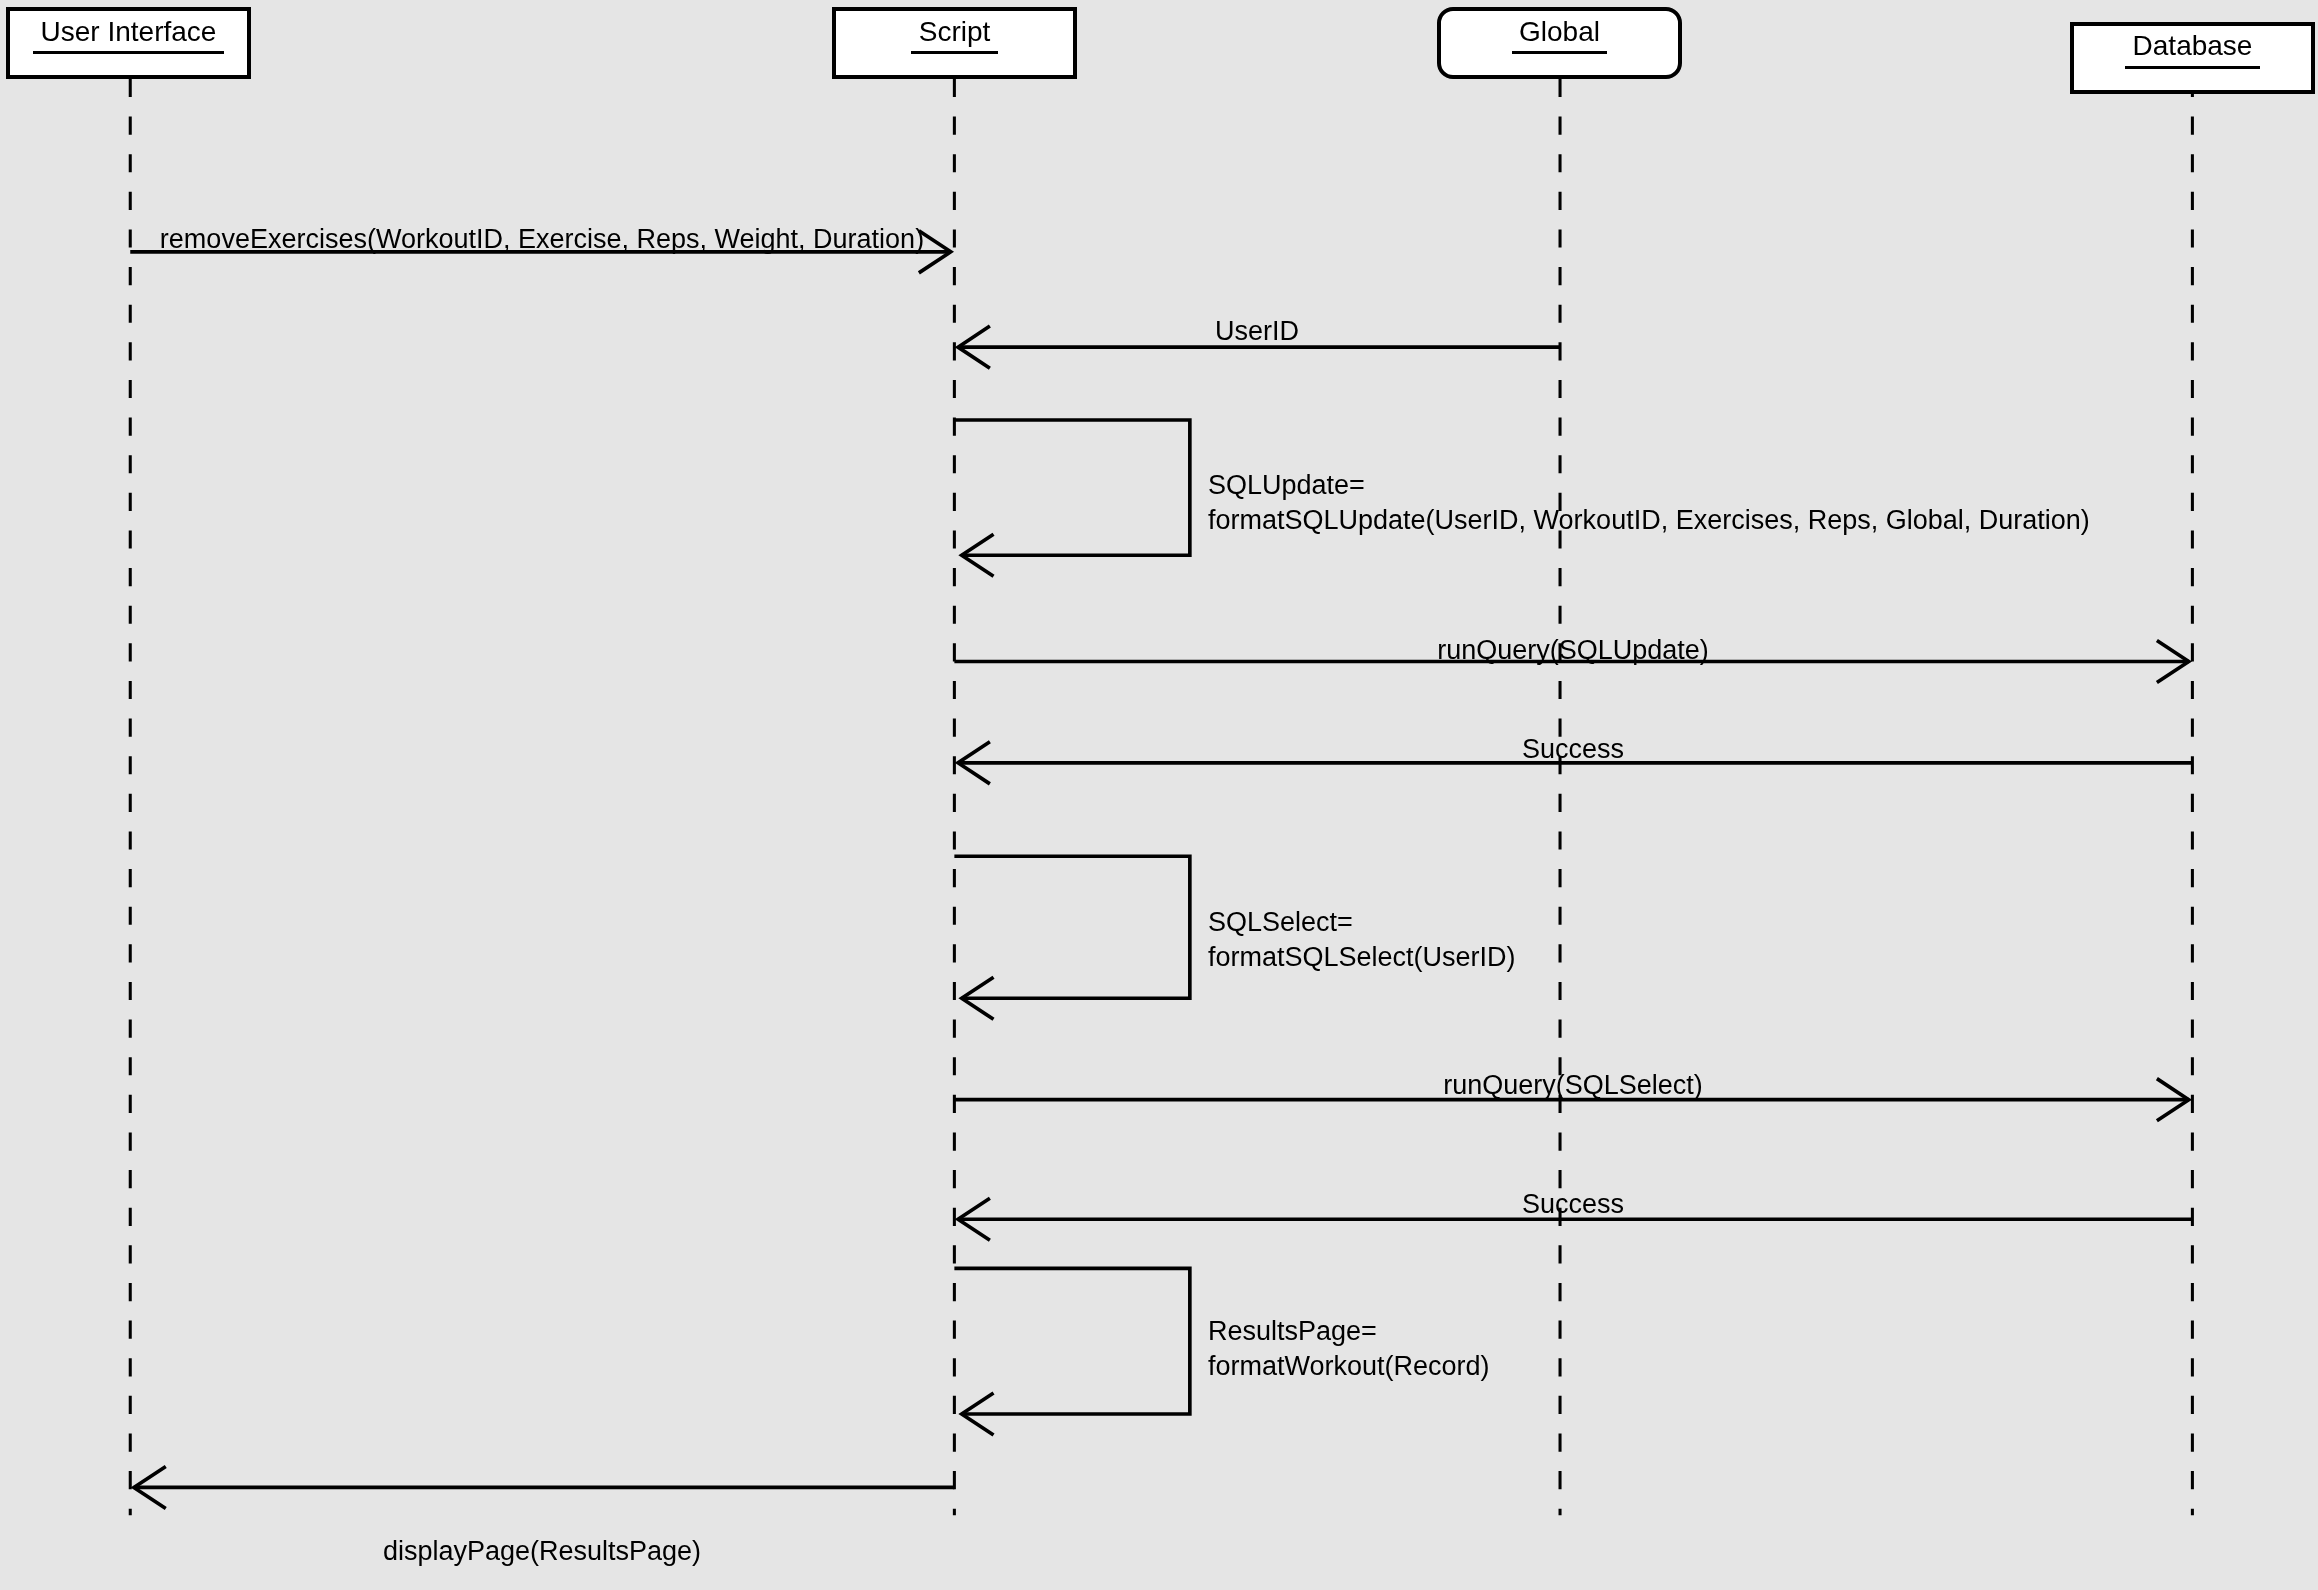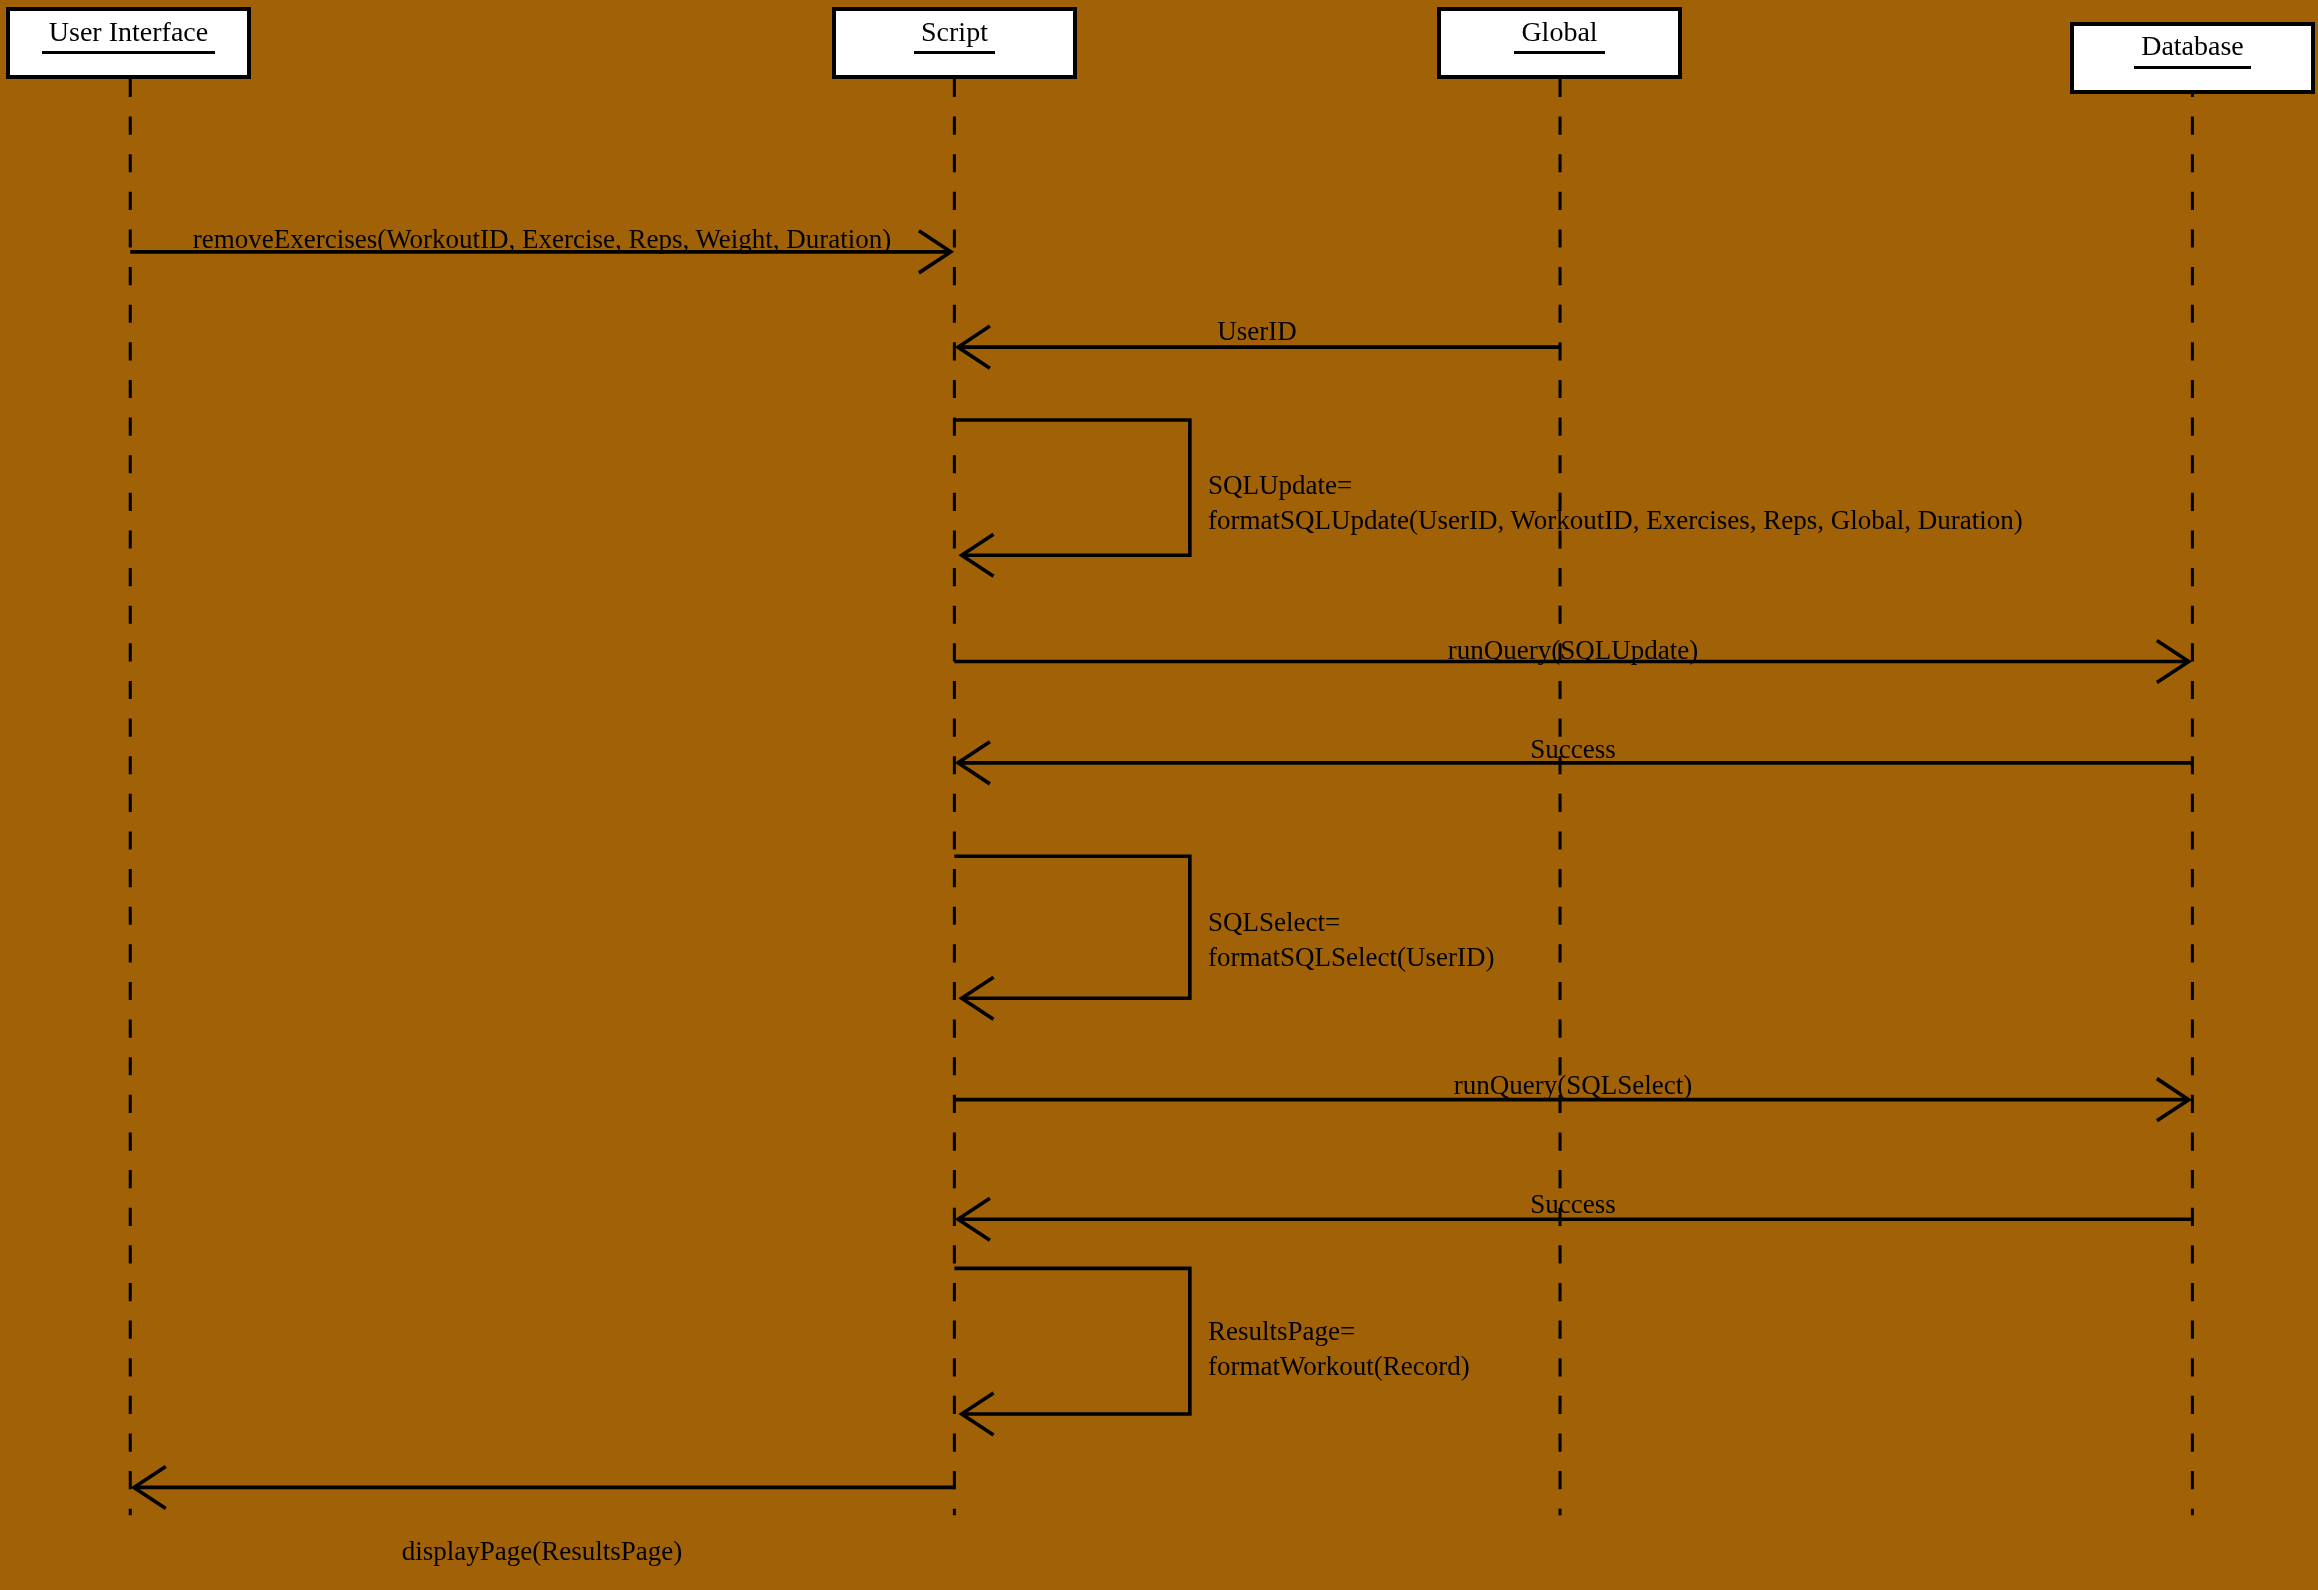--- a/index.html
+++ b/index.html
@@ -4,22 +4,22 @@
 <style>
   html, body {
     margin: 0;
     padding: 0;
     background: #ffffff;
   }
   .canvas {
     position: relative;
     width: 2319px;
     height: 1590px;
-    background: #a16207;
-    font-family: Liberation Serif, serif;
+    background: #e5e5e5;
+    font-family: Liberation Sans, sans-serif;
     color: #000000;
     overflow: hidden;
   }
   .diagram-svg {
     position: absolute;
     left: 0;
     top: 0;
     width: 2319px;
     height: 1590px;
   }
@@ -131,21 +131,21 @@
       <polyline class="hd" points="270,2418 220,2451 270,2484"></polyline>
     </g>
   </svg>
 
   <div class="actor-box" style="left:6px; top:7.3px;">
     <span class="actor-label">User Interface</span>
   </div>
   <div class="actor-box" style="left:832px; top:7.3px;">
     <span class="actor-label">Script</span>
   </div>
-  <div class="actor-box" style="left:1437px; top:7.3px;">
+  <div class="actor-box" style="left:1437px; top:7.3px;border-radius:16px;">
     <span class="actor-label">Global</span>
   </div>
   <div class="actor-box" style="left:2070px; top:22px;">
     <span class="actor-label">Database</span>
   </div>
 
   <div class="msg-label" style="left:542px; top:231px;">removeExercises(WorkoutID, Exercise, Reps, Weight, Duration)</div>
 
   <div class="msg-label" style="left:1257px; top:323px;">UserID</div>
 

